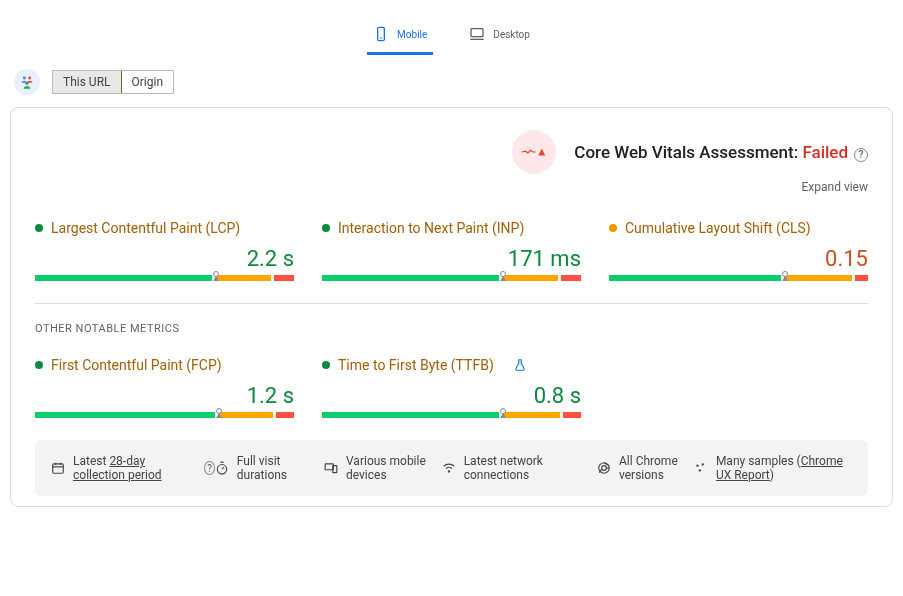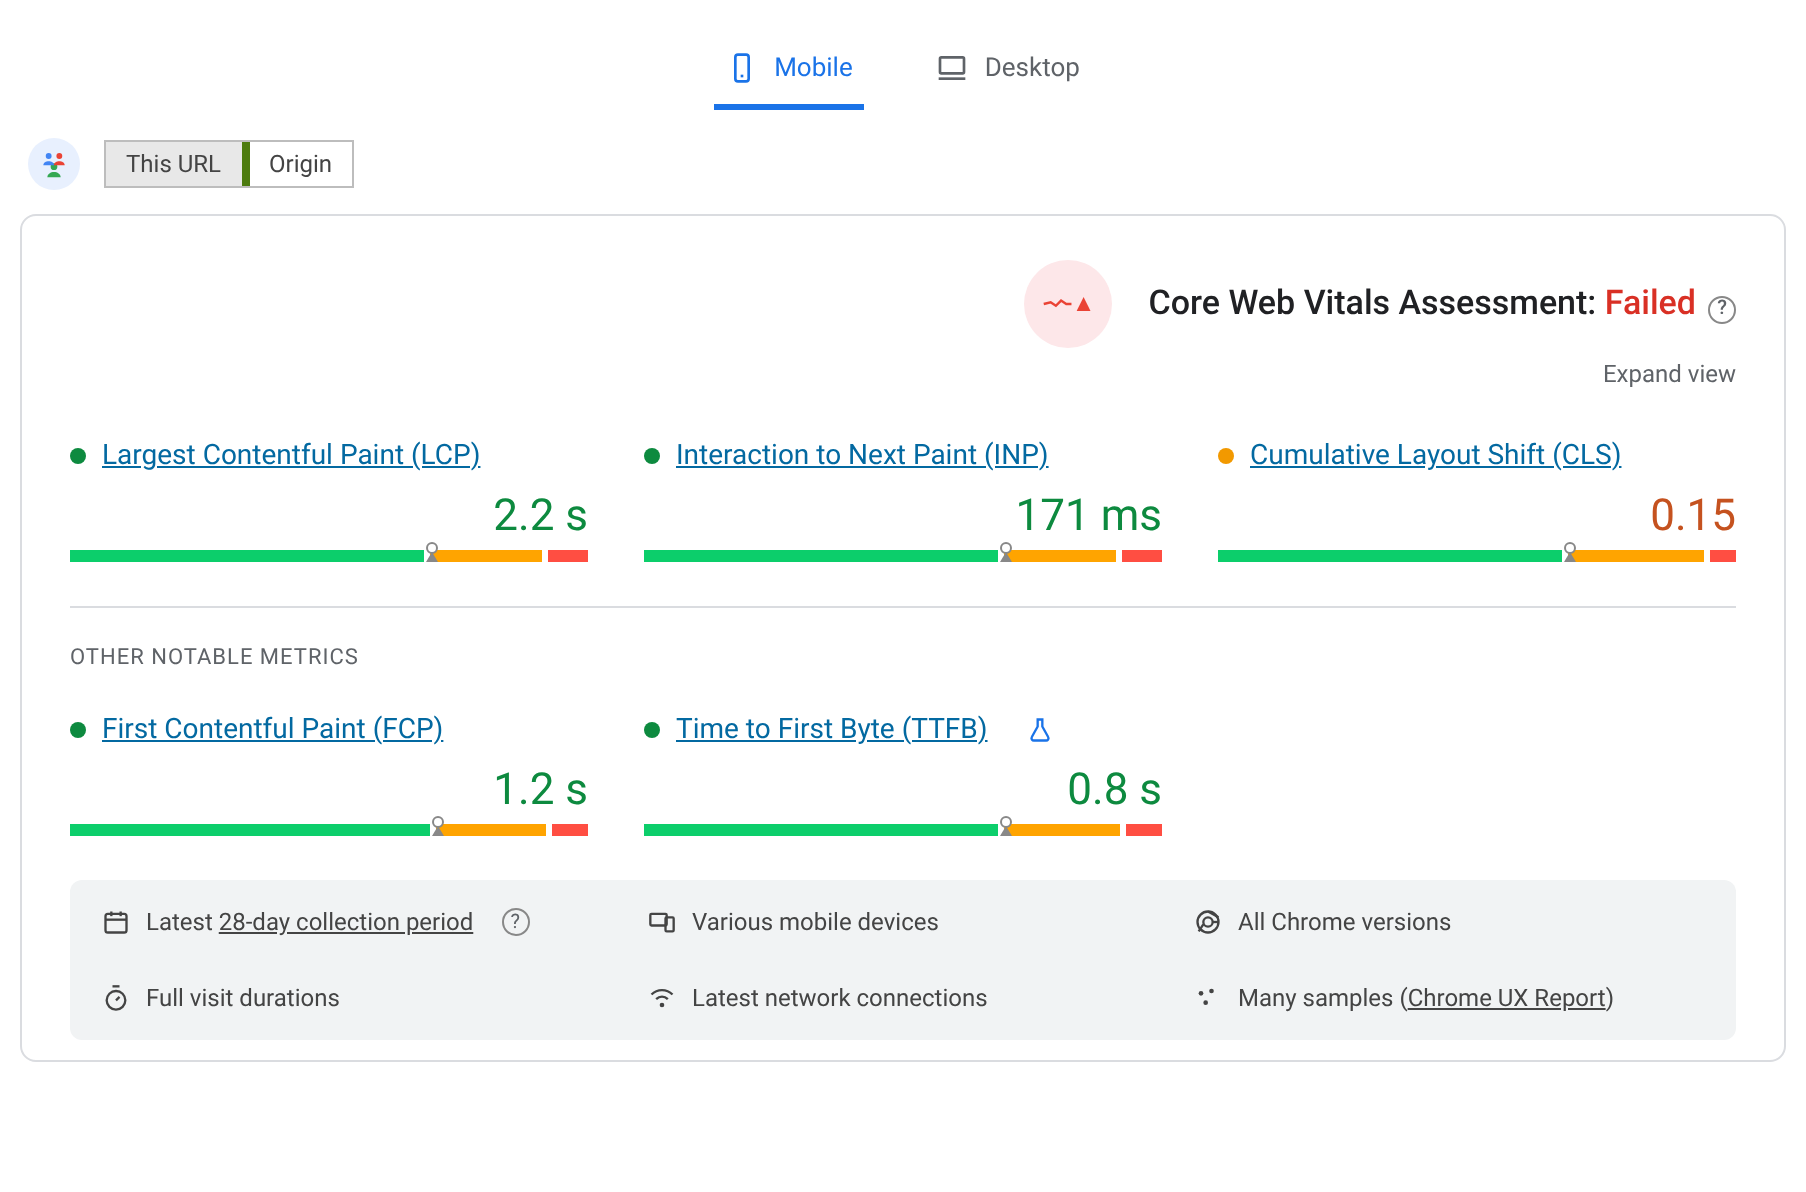--- a/index.html
+++ b/index.html
@@ -1,56 +1,56 @@
 <!DOCTYPE html>
 <html><head>
 <meta charset="utf-8">
 <style>
 *{box-sizing:border-box;margin:0;padding:0}
 body{font-family:-apple-system,BlinkMacSystemFont,"Segoe UI",Roboto,Arial,sans-serif;background:#fff;color:#202124;padding:10px;font-size:14px;width:903px}
 .tabs{display:flex;justify-content:center;gap:30px;padding:8px 0 0}
-.tab{display:flex;align-items:center;gap:8px;padding:8px 6px 10px;cursor:pointer;color:#5f6368;border-bottom:3px solid transparent;font-size:13px}
+.tab{display:flex;align-items:center;gap:8px;padding:8px 6px 10px;cursor:pointer;color:#5f6368;border-bottom:3px solid transparent;font-size:10px}
 .tab.active{color:#1a73e8;border-bottom-color:#1a73e8}
 .tab .ico{width:16px;height:16px}
 .hdr{display:flex;align-items:center;padding:14px 4px 12px;gap:12px}
 .ppl-ico{width:26px;height:26px;border-radius:50%;background:#e8f0fe;display:flex;align-items:center;justify-content:center}
 .ppl-ico svg{width:16px;height:16px}
 .hdr-title{flex:1;font-size:17px;color:#202124}
 .seg{display:flex;border:1px solid #bdbdbd;border-radius:0;overflow:hidden;font-size:12px}
 .seg div{padding:4px 10px;cursor:pointer;color:#444}
 .seg .sel{background:#e8e8e8}
-.seg div+div{border-left:4px solid #4d7c0f}
+.seg div+div{border-left:1px solid #4d7c0f}
 .card{border:1px solid #dadce0;border-radius:8px;padding:22px 24px 10px}
 .assess{display:flex;align-items:center;justify-content:flex-end;gap:18px;margin-bottom:6px}
 .assess-ico{width:44px;height:44px;border-radius:50%;background:#fde7e9;display:flex;align-items:center;justify-content:center}
 .assess-txt{font-size:17px;font-weight:500}
 .assess-txt .fail{color:#d93025}
 .help{width:14px;height:14px;border:1px solid #888;border-radius:50%;font-size:10px;display:inline-flex;align-items:center;justify-content:center;color:#5f6368;margin-left:6px;cursor:pointer}
 .expand{text-align:right;font-size:12px;color:#5f6368;cursor:pointer;margin-bottom:26px}
 .mrow{display:flex;gap:28px;margin-bottom:22px}
 .metric{flex:1}
 .metric-hd{display:flex;align-items:center;gap:8px;margin-bottom:10px}
 .dot{width:8px;height:8px;border-radius:50%;flex-shrink:0}
 .dot.g{background:#0d8a3f}
 .dot.o{background:#f29900}
-.m-label{text-decoration:underline;font-size:14px;color:#0369a1}
+.m-label{font-size:14px;color:#a16207}
 .m-val{text-align:right;font-size:22px;margin-bottom:4px}
 .m-val.g{color:#0d8a3f}
 .m-val.o{color:#c5521f}
 .bar{display:flex;height:6px;position:relative}
 .bar .seg-g{background:#0cce6b}
 .bar .seg-o{background:#ffa400}
 .bar .seg-r{background:#ff4e42}
 .bar .gap{width:3px;background:#fff}
 .marker{position:absolute;top:-4px;width:10px;height:10px;margin-left:-5px}
 .divider{border:none;border-top:1px solid #dadce0;margin:0 0 18px}
 .sect{font-size:11px;letter-spacing:0.5px;color:#5f6368;margin-bottom:22px}
 .flask{width:14px;height:14px;color:#1a73e8;display:inline-flex;align-items:center;justify-content:center}
 .infobar{background:#f1f3f4;border-radius:6px;padding:14px 16px;display:flex;gap:18px;font-size:12px;color:#444;margin-top:10px}
-.infobar .col{flex:1;display:flex;flex-direction:column;gap:24px}
+.infobar .col{flex:1;display:flex;flex-direction:row;gap:0}
 .infobar .row{display:flex;align-items:center;gap:8px}
 .infobar .row svg{width:14px;height:14px;flex-shrink:0}
 .ul{text-decoration:underline}
 </style>
 </head>
 <body>
 
 <div class="tabs">
   <div class="tab active">
     <svg class="ico" viewBox="0 0 24 24" fill="none" stroke="#1a73e8" stroke-width="2">

